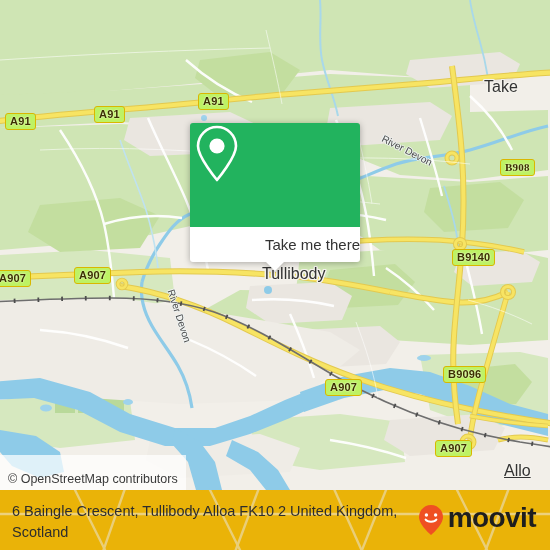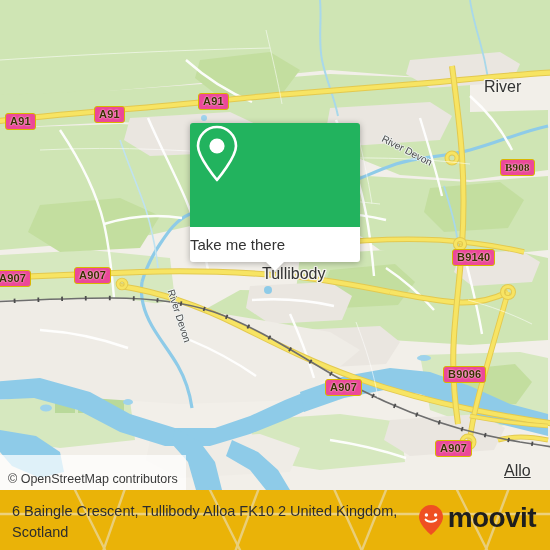--- a/index.html
+++ b/index.html
@@ -15,21 +15,21 @@
   .map {
     position:absolute; left:0; top:0; width:550px; height:490px;
     background:#f2efe9;
     overflow:hidden;
   }
   .map svg { position:absolute; left:0; top:0; display:block; }
 
   
   .shield {
     position:absolute;
-    background:#ec4899;
+    background:#bef264;
     border:1px solid #d9b700;
     border-radius:3px;
     color:#3d3000;
     font-size:11px;
     font-weight:bold;
     letter-spacing:.2px;
     padding:1px 4px 2px 4px;
     line-height:12px;
     white-space:nowrap;
     text-shadow:0 0 2px #fff;
@@ -80,21 +80,21 @@
     display:flex;
     align-items:center;
     justify-content:center;
   }
   .popup-foot {
     background:#ffffff;
     border-radius:0 0 3px 3px;
     height:35px;
     display:flex;
     align-items:center;
-    justify-content:flex-start;
+    justify-content:flex-end;
     color:#333;
     font-size:15px;
   }
   .popup-tail {
     position:absolute;
     left:50%; bottom:-9px;
     margin-left:-9px;
     width:0; height:0;
     border-left:9px solid transparent;
     border-right:9px solid transparent;
@@ -285,21 +285,21 @@
           <path d="M300,160 C360,156 420,158 470,164"></path>
           <path d="M210,200 C270,196 330,198 380,204"></path>
           <path d="M356,126 C362,152 368,178 372,204"></path>
           <path d="M266,30 C272,56 278,82 282,104"></path>
           <path d="M468,300 C490,306 512,314 532,324"></path>
           <path d="M356,322 C366,348 374,374 378,398"></path>
         </g>
       </g>
     </svg>
 
-    <div class="place-label big" style="left:484px; top:78px;">River</div>
+    <div class="place-label big" style="left:484px; top:78px;">Take</div>
     <div class="place-label big" style="left:262px; top:265px;">Tullibody</div>
     <div class="place-label big" style="left:504px; top:462px;text-decoration:underline;">Allo</div>
 
     <div class="river-label" style="left:385px; top:133px; transform:rotate(27deg); transform-origin:0 0;">River Devon</div>
     <div class="river-label" style="left:176px; top:288px; transform:rotate(72deg); transform-origin:0 0;">River Devon</div>
 
     <div class="shield" style="left:5px;   top:113px;">A91</div>
     <div class="shield" style="left:94px;  top:106px;">A91</div>
     <div class="shield" style="left:198px; top:93px;">A91</div>
     <div class="shield" style="left:500px; top:159px;font-family:Liberation Serif, serif;">B908</div>

